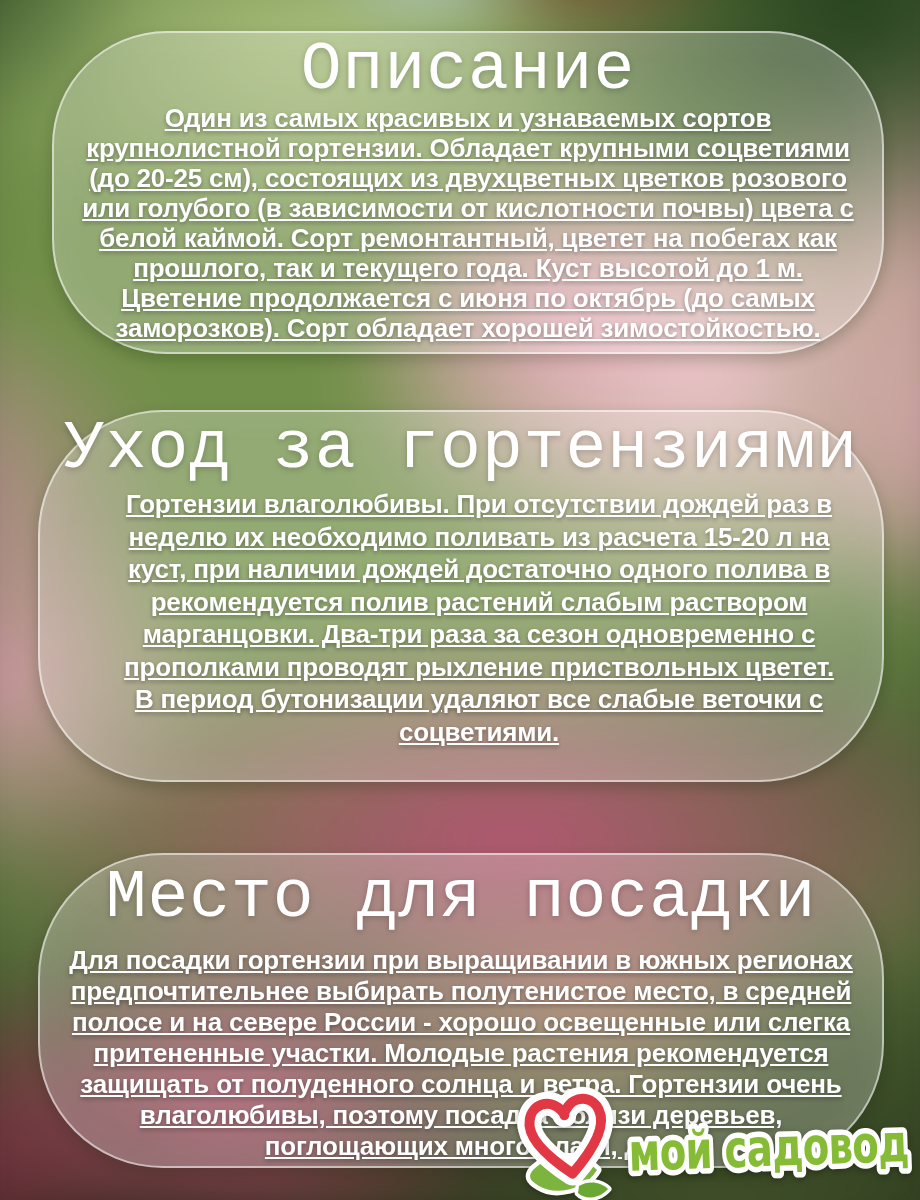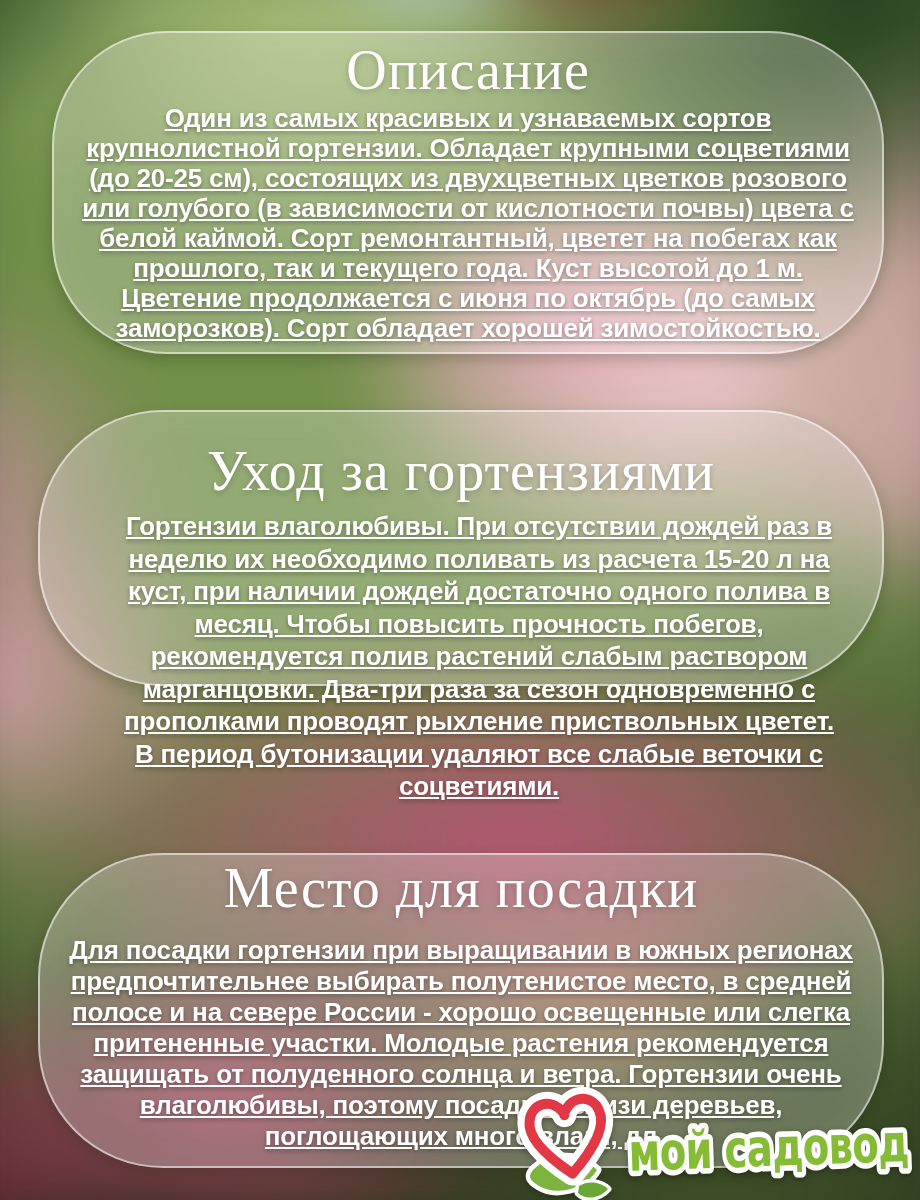--- a/index.html
+++ b/index.html
@@ -37,25 +37,25 @@
   .card{
     position:absolute;box-sizing:border-box;
     background:rgba(255,255,255,0.24);
     border:2.5px solid rgba(255,255,255,0.55);
     box-shadow:0 6px 14px rgba(20,30,10,0.22), inset 0 0 40px rgba(255,255,255,0.07);
     -webkit-backdrop-filter:blur(12px);
     backdrop-filter:blur(12px);
     text-align:center;color:#fff;
   }
   #card-description{left:52px;top:31px;width:832px;height:323px;border-radius:115px;padding-top:4px;}
-  #card-care{left:38px;top:410px;width:846px;height:276px;border-radius:125px;padding-top:26px;}
-  #card-planting{left:38px;top:853px;width:846px;height:315px;border-radius:125px;}
+  #card-care{left:38px;top:410px;width:846px;height:372px;border-radius:125px;padding-top:4px;}
+  #card-planting{left:38px;top:853px;width:846px;height:315px;border-radius:125px;padding-top:10px;}
   .card-title{
-    font-family:Liberation Serif, serif;
-    font-weight:200;font-size:56px;line-height:66px;letter-spacing:1px;
+    font-family:Liberation Mono, monospace;
+    font-weight:200;font-size:68px;line-height:66px;letter-spacing:1px;
     color:#ffffff;text-shadow:0 2px 6px rgba(0,0,0,0.22);
   }
   .card-body{
     font-weight:700;font-size:26px;letter-spacing:-0.2px;
     color:#ffffff;text-shadow:0 2px 4px rgba(0,0,0,0.35);
   }
   .card-body .tl{white-space:nowrap;text-decoration:underline;}
   #card-description .card-body{margin-top:0;line-height:30px;}
   #card-care .card-body{margin-top:6px;line-height:32.5px;margin-left:36px;}
   #card-planting .card-body{margin-top:14px;line-height:31px;}
@@ -85,21 +85,20 @@
         <div class="tl">заморозков). Сорт обладает хорошей зимостойкостью.</div>
       </div>
   </section>
 
   <section class="card" id="card-care">
     <div class="card-title">Уход за гортензиями</div>
     <div class="card-body">
         <div class="tl">Гортензии влаголюбивы. При отсутствии дождей раз в</div>
         <div class="tl">неделю их необходимо поливать из расчета 15-20 л на</div>
         <div class="tl">куст, при наличии дождей достаточно одного полива в</div>
-        <div class="tl">месяц. Чтобы повысить прочность побегов,</div>
         <div class="tl">рекомендуется полив растений слабым раствором</div>
         <div class="tl">марганцовки. Два-три раза за сезон одновременно с</div>
         <div class="tl">прополками проводят рыхление приствольных цветет.</div>
         <div class="tl">В период бутонизации удаляют все слабые веточки с</div>
         <div class="tl">соцветиями.</div>
       </div>
   </section>
 
   <section class="card" id="card-planting">
     <div class="card-title">Место для посадки</div>

